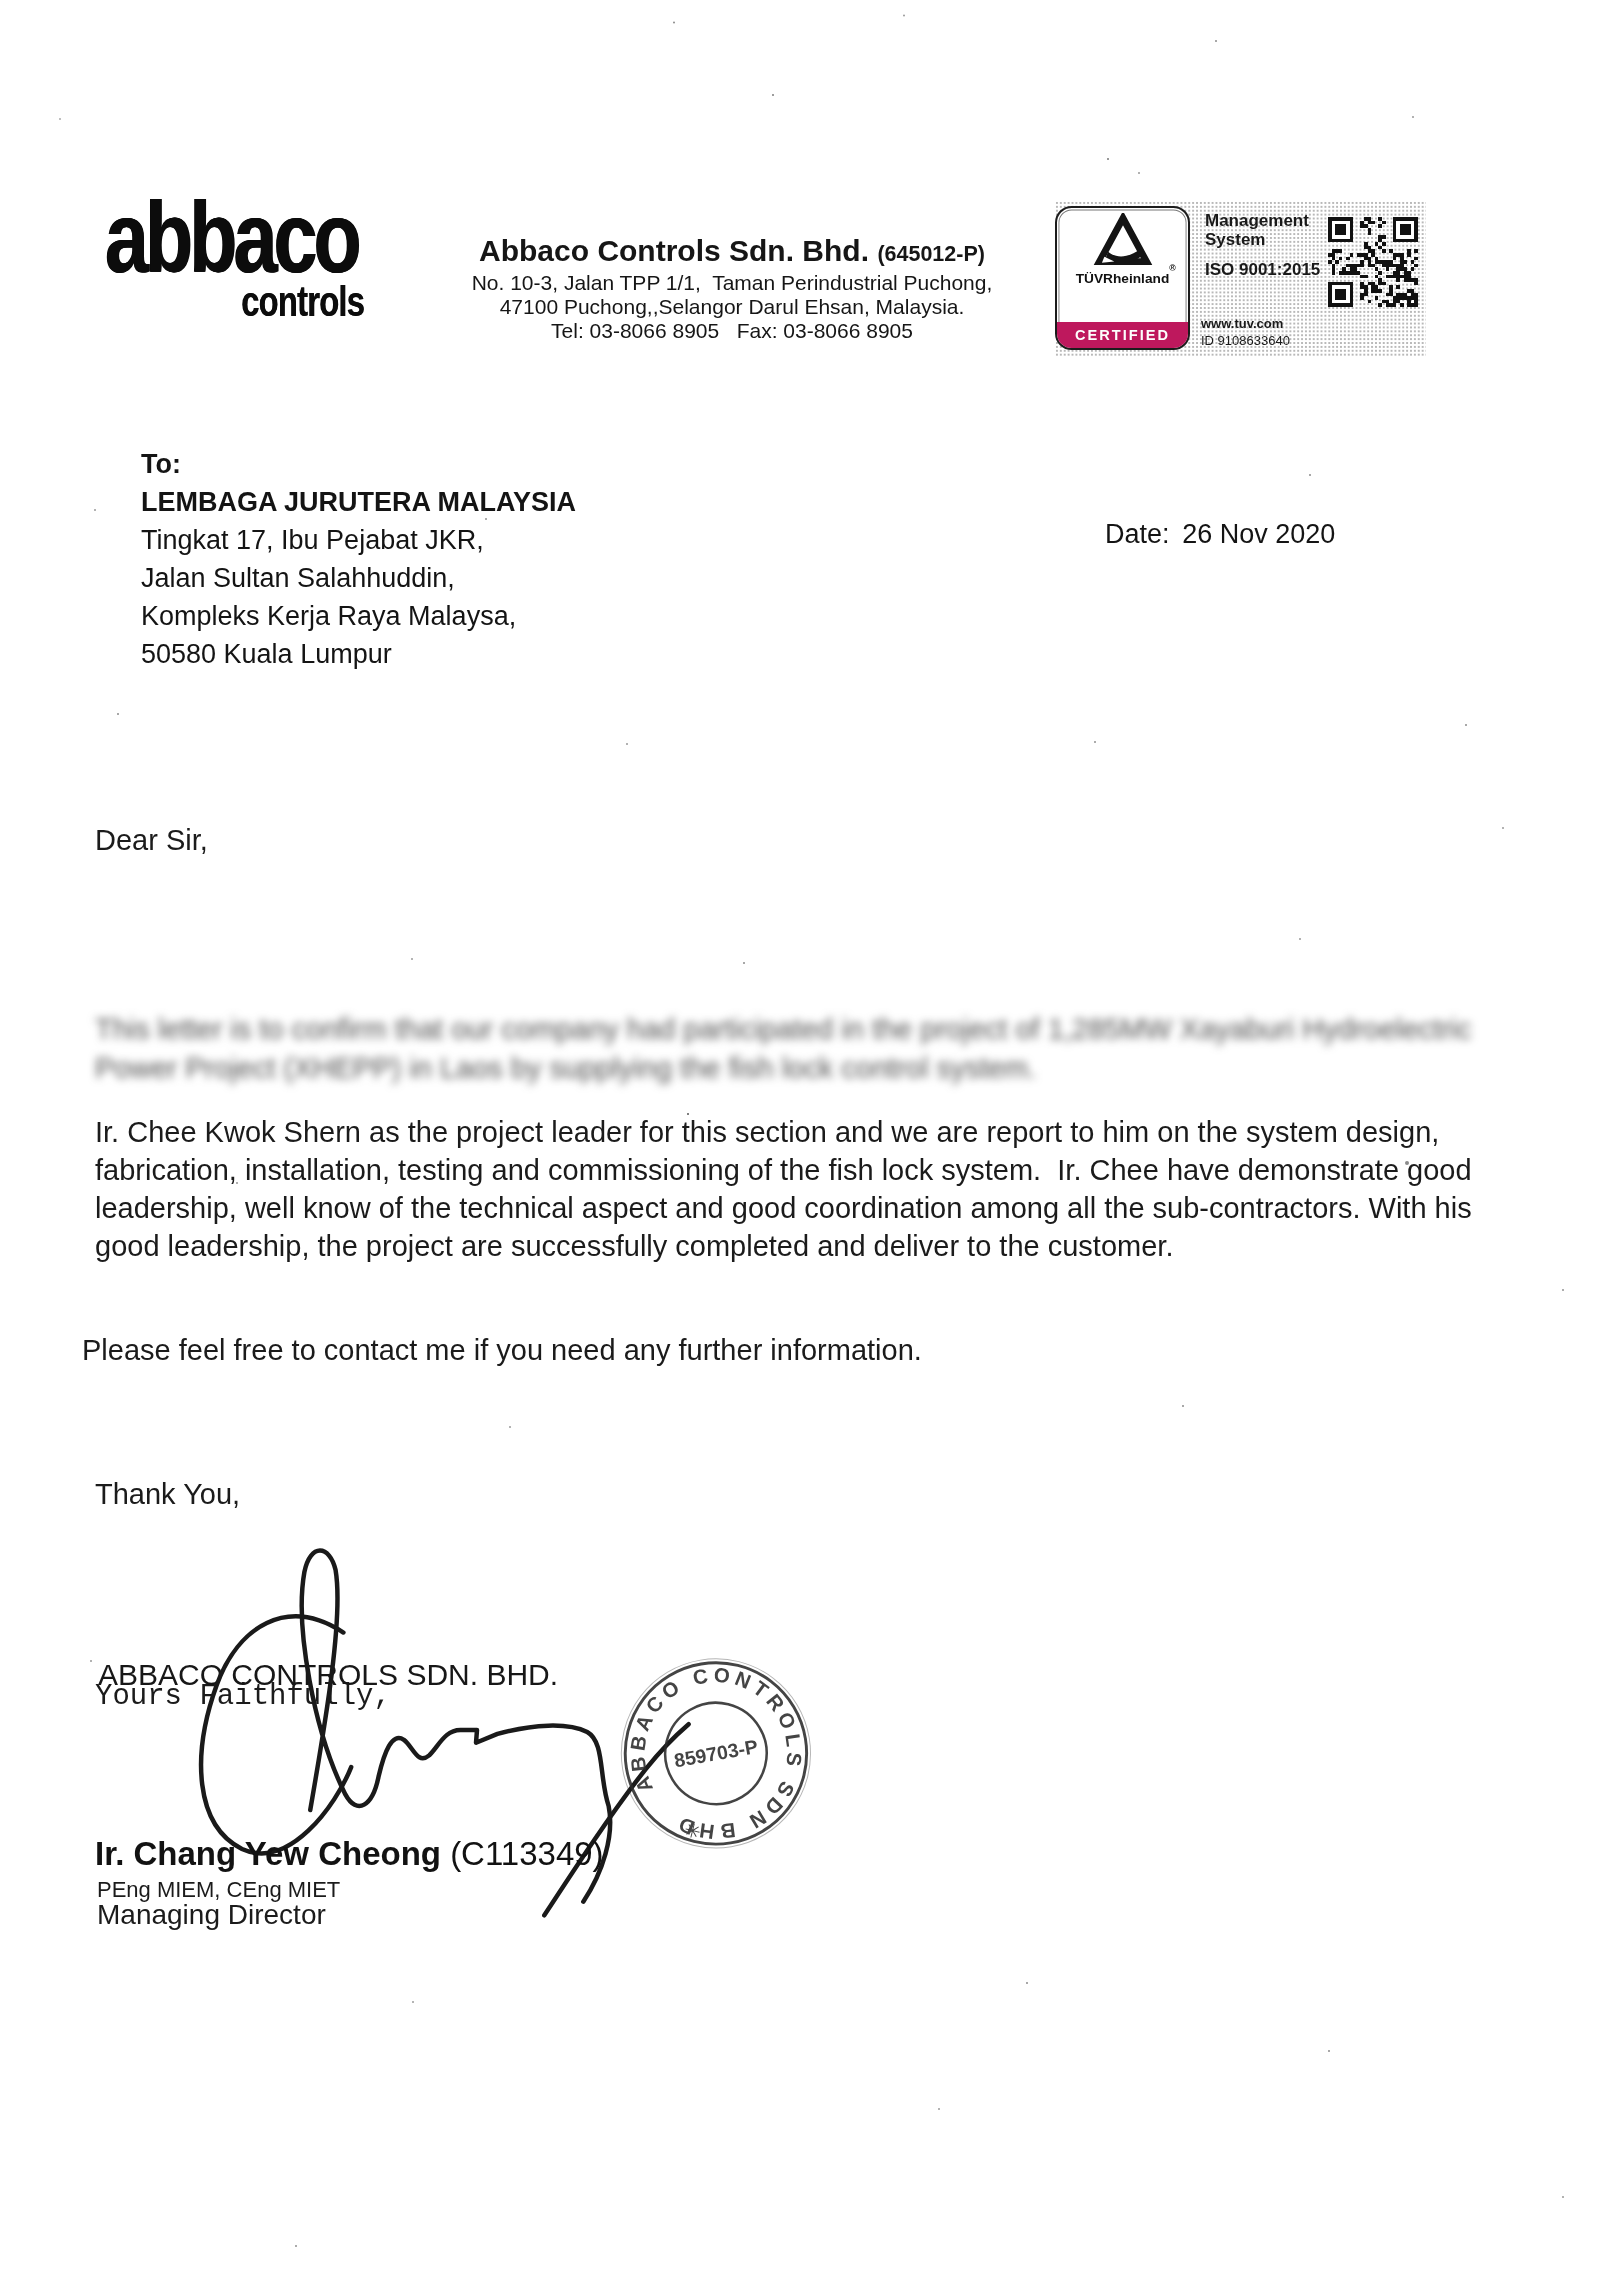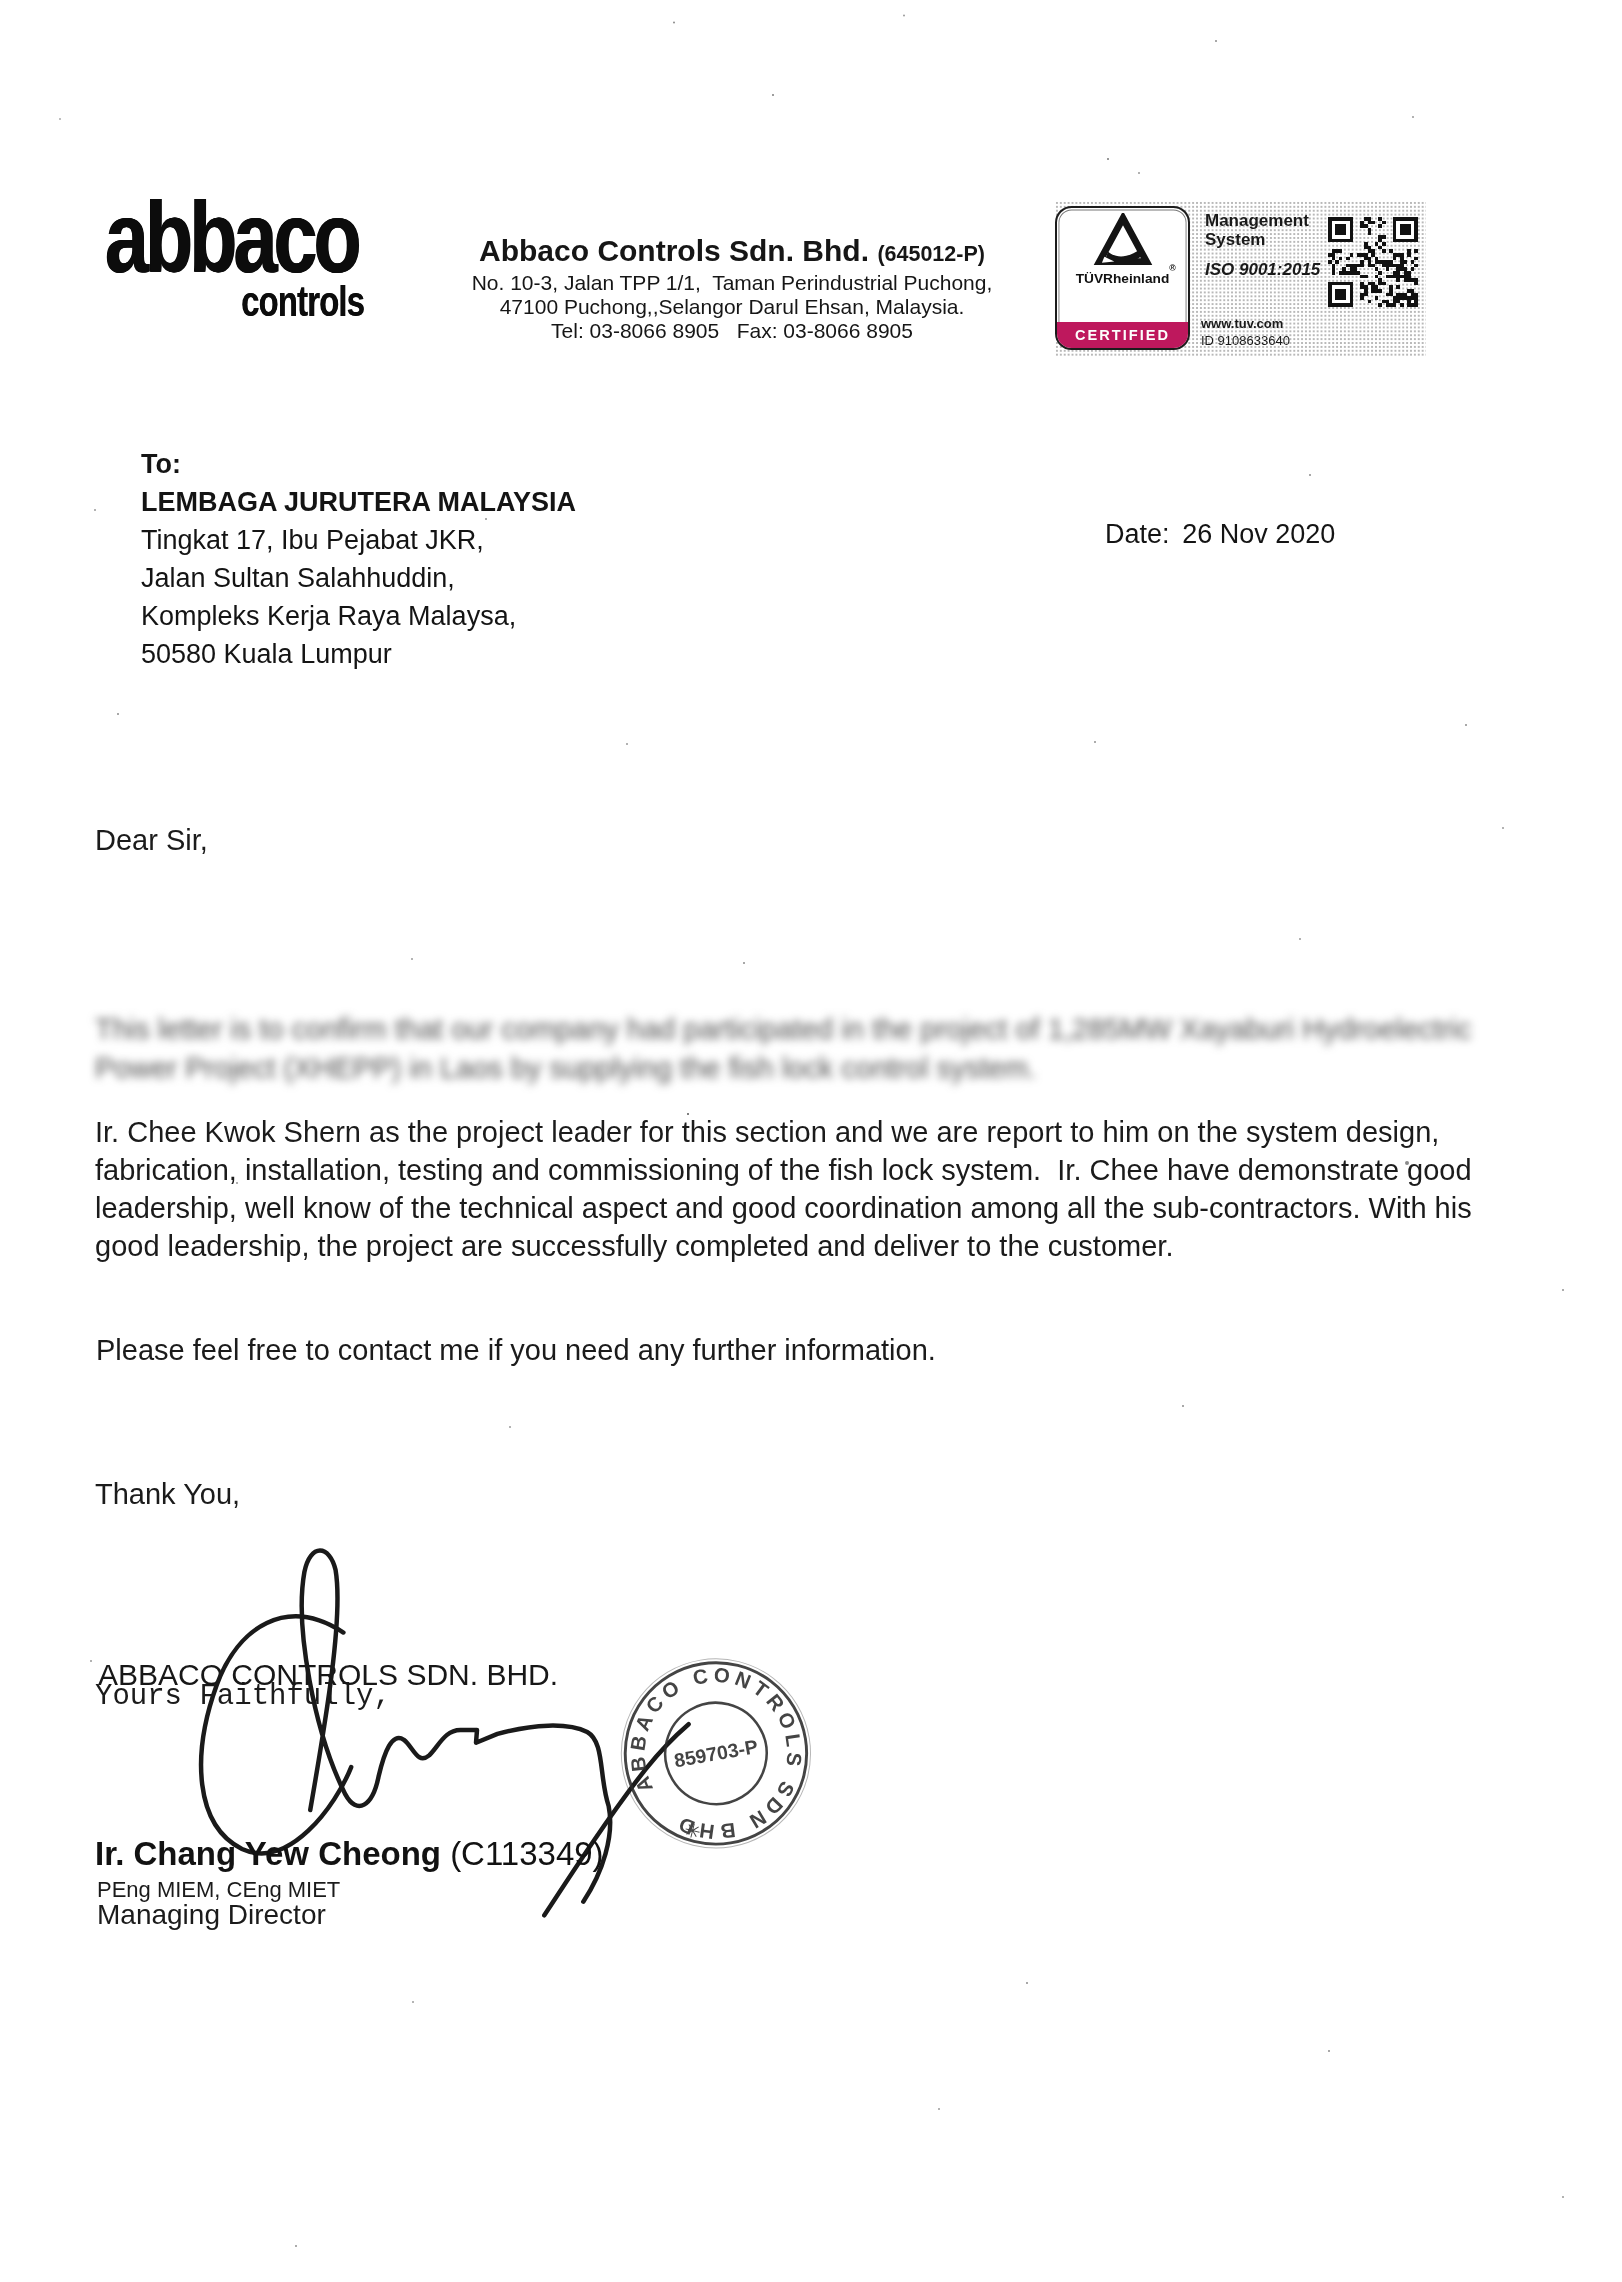--- a/index.html
+++ b/index.html
@@ -42,39 +42,39 @@
   }
   .tuv-triangle{display:block;margin:4.9px auto 0;}
   .tuv-brand{font-size:13.7px;font-weight:bold;color:#111;letter-spacing:0;margin-top:-2px;position:relative;}
   .tuv-brand .rmark{font-size:8.8px;vertical-align:7.8px;position:absolute;margin-top:-7.8px;}
   .tuv-cert{
     position:absolute;left:0;right:0;bottom:0;height:26px;background:#be185d;color:#fdfdfd;
     font-size:14.6px;font-weight:bold;letter-spacing:2px;line-height:26px;
   }
   .tuv-text{position:absolute;left:150px;top:9.8px;color:#1a1a1a;}
   .tuv-t1{font-size:17px;font-weight:bold;line-height:19.5px;}
-  .tuv-t2{font-size:17px;font-weight:bold;margin-top:10.7px;font-style:italic;}
+  .tuv-t2{font-size:17px;font-weight:bold;margin-top:10.7px;}
   .tuv-t3{position:absolute;left:146px;top:115px;color:#1a1a1a;}
   .tuv-web{font-size:13px;font-weight:bold;line-height:16.6px;}
   .tuv-id{font-size:13px;font-weight:500;line-height:16.6px;}
   .qr{position:absolute;left:273px;top:15.6px;width:90px;height:90px;shape-rendering:crispEdges;}
 
   
   .recipient{left:141px;top:445px;font-size:27px;line-height:38px;color:#141414;}
   .bold{font-weight:bold;}
   .date-line{left:1105px;top:519px;font-size:27px;color:#141414;}
   .date-line .val{margin-left:12.7px;}
   .salutation{left:95px;top:824px;font-size:29px;}
   .subject{left:95px;top:890px;font-size:30px;font-weight:bold;line-height:43px;color:#131313;}
   .redacted{
     left:95px;top:1010px;width:1429px;font-size:29px;line-height:39px;color:#4e4e4e;
     filter:blur(4.5px);
   }
   .para1{left:95px;top:1113px;width:1422px;font-size:29px;line-height:38px;}
-  .para2{left:96px;top:1334px;font-size:29px;}
+  .para2{left:82px;top:1334px;font-size:29px;}
   .thankyou{left:95px;top:1478px;font-size:29px;}
   .faithfully{left:95px;top:1680px;font-size:29px;font-family:Liberation Mono, monospace;}
   .company-line{left:98px;top:1658px;font-size:30px;color:#171717;}
   .signatory-name{left:95px;top:1835px;font-size:33px;color:#121212;}
   .signatory-name .reg2{font-weight:normal;}
   .signatory-titles{left:97px;top:1877px;font-size:22px;}
   .signatory-position{left:97px;top:1899px;font-size:28px;}
 
   .ink-layer{left:0;top:0;width:1623px;height:2282px;pointer-events:none;}
 

